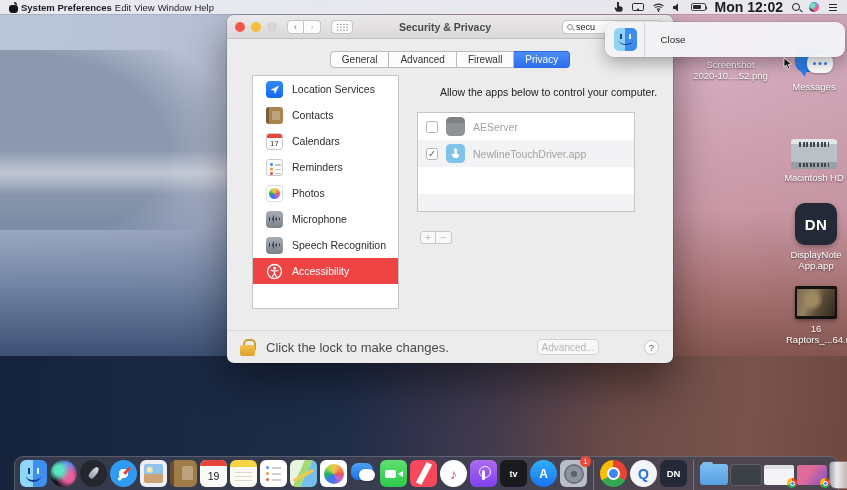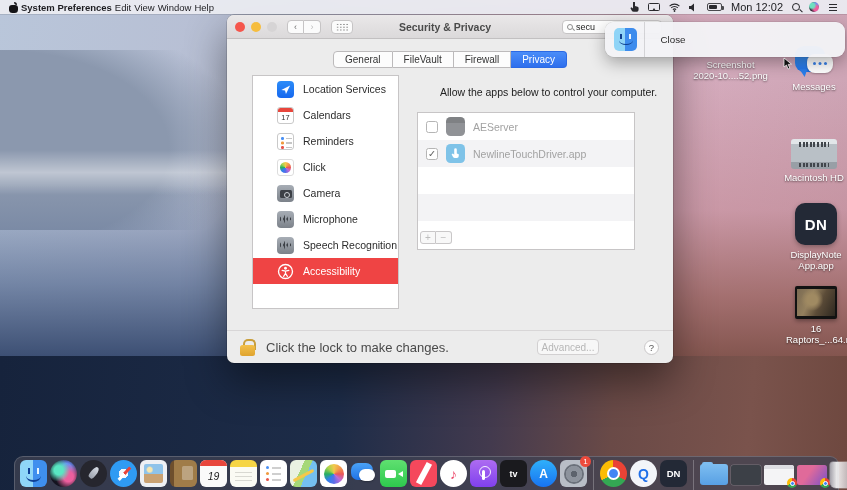--- a/index.html
+++ b/index.html
@@ -23,21 +23,21 @@
 .mb-item.bold{font-weight:bold;}
 .apple{width:9px;height:11px;position:relative;}
 .apple:before{content:"";position:absolute;bottom:0;width:9px;height:8px;background:#141417;border-radius:3px 3px 3.5px 3.5px;}
 .apple:after{content:"";position:absolute;top:0;left:4.5px;width:3px;height:3px;background:#141417;border-radius:0 3px 0 3px;}
 .mi{display:inline-flex;align-items:center;justify-content:center;}
 .mirror{width:12px;height:8px;border:1.2px solid #2a2a2e;border-radius:1.5px;position:relative;}
 .mirror:after{content:"";position:absolute;left:3px;bottom:-1px;border-left:2.5px solid transparent;border-right:2.5px solid transparent;border-bottom:3px solid #2a2a2e;}
 .battery{width:15px;height:8px;border:1px solid #4a4a4e;border-radius:2px;position:relative;}
 .battery:before{content:"";position:absolute;inset:1px;right:4px;background:#2a2a2e;border-radius:1px;}
 .battery:after{content:"";position:absolute;right:-2.5px;top:2px;width:1.5px;height:4px;background:#4a4a4e;border-radius:0 1px 1px 0;}
-.clock{font-size:11px;color:#1c1c20;}
+.clock{font-size:14px;color:#1c1c20;font-weight:bold;}
 .spot{width:8px;height:8px;border:1.3px solid #232327;border-radius:50%;position:relative;}
 .spot:after{content:"";position:absolute;width:3.5px;height:1.3px;background:#232327;transform:rotate(45deg);right:-3px;bottom:-1px;}
 .siri-mb{width:10px;height:10px;border-radius:50%;background:radial-gradient(circle at 30% 35%,#6fe0c0 0 25%,transparent 50%),radial-gradient(circle at 70% 65%,#ee5f9e 0 25%,transparent 55%),radial-gradient(circle at 65% 30%,#6a8df5 0 22%,transparent 50%),#1a1a26;}
 
 
 .window{position:absolute;left:227px;top:15px;width:446px;height:348px;border-radius:7px;background:#ececec;box-shadow:0 18px 42px rgba(0,0,0,0.45),0 0 0 0.5px rgba(0,0,0,0.25);z-index:20;}
 .titlebar{height:24px;background:linear-gradient(180deg,#eae8e9,#dbd9da);border-bottom:1px solid #c2c0c1;border-radius:7px 7px 0 0;position:relative;display:flex;align-items:center;padding:0 8px;}
 .tl{width:10px;height:10px;border-radius:50%;margin-right:6px;flex:none;}
 .tl-red{background:#f5564c;}
 .tl-yellow{background:#f6bd3e;}
@@ -54,21 +54,21 @@
 .mag:after{content:"";position:absolute;width:3px;height:1.2px;background:#8e8e8e;transform:rotate(45deg);right:-2.5px;bottom:-1px;}
 .searchfield input{border:none;outline:none;width:100%;font-size:9px;color:#222;background:transparent;}
 .tabs{position:absolute;top:36px;left:0;right:0;display:flex;justify-content:center;}
 .tab{height:17px;padding:0 11px;background:#fcfcfc;border:1px solid #bcbabb;border-left:none;font-size:10px;color:#333;display:flex;align-items:center;}
 .tab:first-child{border-radius:4px 0 0 4px;border-left:1px solid #bcbabb;}
 .tab:last-child{border-radius:0 4px 4px 0;}
 .tab.sel{background:linear-gradient(180deg,#4a8df8,#2e6fed);border-color:#2b69e4;color:#fff;}
 
 
 .sidebar{position:absolute;left:25px;top:60px;width:147px;height:234px;background:#fff;border:1px solid #c7c5c6;overflow:hidden;}
-.sb-row{height:26px;display:flex;align-items:center;gap:9px;padding-left:24px;font-size:10.5px;color:#2c2c2c;}
+.sb-row{height:26px;display:flex;align-items:center;gap:9px;padding-left:13px;font-size:10.5px;color:#2c2c2c;}
 .sb-row.sel{background:#ef4444;color:#fff;}
 .sb-ic{width:17px;height:17px;flex:none;position:relative;border-radius:4px;}
 .ic-loc{background:linear-gradient(180deg,#2c8cf8,#1668ef);display:flex;align-items:center;justify-content:center;}
 .ic-contacts{background:linear-gradient(90deg,#7c5c36 0 18%,#a8854f 18%);border-radius:3px;}
 .ic-contacts:after{content:"";position:absolute;right:3px;top:4px;width:8px;height:9px;background:rgba(255,255,255,0.25);border-radius:1px;}
 .ic-cal{background:#fff;border:0.5px solid #c9c9c9;border-radius:3px;}
 .ic-cal:before{content:"";position:absolute;top:0;left:0;right:0;height:4.5px;background:#e8463c;border-radius:2.5px 2.5px 0 0;}
 .cal-num{position:absolute;top:5.5px;left:0;right:0;text-align:center;font-size:7.5px;color:#333;}
 .ic-rem{background:#fff;border:0.5px solid #c9c9c9;border-radius:3px;}
 .ic-rem:before{content:"";position:absolute;left:3px;top:3.5px;width:2.5px;height:2.5px;border-radius:50%;background:#4a90f4;box-shadow:0 4.5px 0 #f09a3e,0 9px 0 #e8554a;}
@@ -76,21 +76,21 @@
 .ic-photos{background:#fff;border:0.5px solid #ddd;border-radius:3px;}
 .ic-photos:after{content:"";position:absolute;inset:2px;border-radius:50%;background:conic-gradient(#f2c94c,#f2994a,#eb5757,#bb6bd9,#5b6ee8,#2f80ed,#27ae60,#a8d34c,#f2c94c);}
 .ic-gray{background:linear-gradient(180deg,#a7adb5,#7c828a);}
 .ic-cam:before{content:"";position:absolute;left:2.5px;top:5px;width:12px;height:8px;background:#3c4046;border-radius:1.5px;}
 .ic-cam:after{content:"";position:absolute;left:6.5px;top:7px;width:4px;height:4px;border:1px solid #cfd3d8;border-radius:50%;}
 .ic-wave:after{content:"";position:absolute;left:3px;top:4px;width:11px;height:9px;background:repeating-linear-gradient(90deg,#3c4046 0 1.4px,transparent 1.4px 3.2px);clip-path:polygon(0 35%,15% 10%,30% 45%,45% 0,60% 50%,75% 15%,90% 40%,100% 30%,100% 65%,90% 60%,75% 85%,60% 50%,45% 100%,30% 55%,15% 90%,0 65%);}
 .sb-label{white-space:nowrap;}
 
 
 .panel-heading{position:absolute;left:190px;top:71px;font-size:10.5px;color:#222;margin-left:23px;}
-.applist{position:absolute;left:190px;top:97px;width:218px;height:138px;background:#fff;border:1px solid #c7c5c6;overflow:hidden;}
+.applist{position:absolute;left:190px;top:97px;width:218px;height:100px;background:#fff;border:1px solid #c7c5c6;overflow:hidden;}
 .app-row{height:27px;display:flex;align-items:center;gap:8px;padding:0 8px;}
 .app-row.alt{background:#f3f3f5;}
 .cb{width:12px;height:12px;background:#fff;border:1px solid #b5b5b5;border-radius:2.5px;display:flex;align-items:center;justify-content:center;font-size:9.5px;color:#666;flex:none;line-height:1;}
 .app-ic{width:19px;height:19px;border-radius:4.5px;flex:none;position:relative;}
 .ic-aeserver{background:linear-gradient(180deg,#7f8184 0 30%,#909296 30%);}
 .ic-newline{background:#7fc3e8;display:flex;align-items:center;justify-content:center;}
 .app-name{font-size:10.5px;color:#a2a2a2;}
 .pm{position:absolute;left:193px;top:216px;display:flex;}
 .pm .pm-btn{width:16px;height:13px;background:#f8f8f8;border:1px solid #c9c7c8;color:#bdbdbd;font-size:10px;display:flex;align-items:center;justify-content:center;line-height:1;}
 .pm .pm-btn:first-child{border-radius:3px 0 0 3px;}
@@ -146,21 +146,21 @@
 .dk-launchpad{border-radius:50%;background:#26262e;}
 .dk-launchpad:after{content:"";position:absolute;left:11px;top:6px;width:5.5px;height:13px;background:linear-gradient(180deg,#d8dce4,#9aa0ac);border-radius:50% 50% 35% 35%;transform:rotate(38deg);}
 .dk-safari{border-radius:50%;background:radial-gradient(circle,#f4f8fc 0 25%,#2f9bf3 26%);}
 .dk-safari:after{content:"";position:absolute;left:12.5px;top:5px;width:2.5px;height:17px;background:linear-gradient(180deg,#e8433a 0 50%,#fff 50%);transform:rotate(43deg);}
 .dk-preview{background:#eef0f4;}
 .dk-preview:after{content:"";position:absolute;inset:4px;border-radius:2px;background:radial-gradient(circle at 30% 30%,#f6e6b0 0 12%,transparent 20%),linear-gradient(180deg,#8fc3ea 0 55%,#caa273 55%);}
 .dk-contacts{background:linear-gradient(90deg,#6e4f2d 0 16%,#a07c49 16%);}
 .dk-contacts:after{content:"";position:absolute;right:4px;top:6px;width:11px;height:14px;background:rgba(255,255,255,0.3);border-radius:1.5px;}
 .dk-calendar{background:#fafafa;}
 .dk-calendar:before{content:"";position:absolute;top:0;left:0;right:0;height:6px;background:#e8463c;border-radius:6px 6px 0 0;}
-.dk-calendar .g{top:5px;color:#222;font-size:10.5px;font-weight:normal;font-style:italic;}
+.dk-calendar .g{top:5px;color:#222;font-size:10.5px;font-weight:normal;}
 .dk-notes{background:linear-gradient(180deg,#f6d545 0 26%,#fbfbf4 26%);}
 .dk-notes:after{content:"";position:absolute;left:5px;right:5px;top:12px;height:10px;background:repeating-linear-gradient(180deg,#d9d9d2 0 1px,transparent 1px 4px);}
 .dk-reminders{background:#fff;}
 .dk-reminders:before{content:"";position:absolute;left:6px;top:6px;width:3px;height:3px;border-radius:50%;background:#4a90f4;box-shadow:0 6px 0 #f09a3e,0 12px 0 #e8554a;}
 .dk-reminders:after{content:"";position:absolute;left:12px;top:6.5px;width:9px;height:14px;background:repeating-linear-gradient(180deg,#cfcfcf 0 2px,transparent 2px 6px);}
 .dk-maps{background:linear-gradient(115deg,#eaf2e2 0 38%,#a6d878 38% 58%,#74bff0 58%);}
 .dk-maps:after{content:"";position:absolute;left:2px;top:14px;width:23px;height:3px;background:#f6c84a;transform:rotate(-28deg);border-radius:2px;}
 .dk-photos{background:#fff;}
 .dk-photos:after{content:"";position:absolute;inset:3.5px;border-radius:50%;background:conic-gradient(#f2c94c,#f2994a,#eb5757,#bb6bd9,#5b6ee8,#2f80ed,#27ae60,#a8d34c,#f2c94c);}
 .dk-messages{background:transparent;}
@@ -302,51 +302,51 @@
       </span>
     <span class="wintitle">Security &amp; Privacy</span>
     <span class="searchfield">
       <span class="mag"></span>
       <input value="secu" style="">
     </span>
   </div>
 
   <div class="tabs">
     <span class="tab">General</span>
-    <span class="tab">FileVault</span>
+    <span class="tab">Advanced</span>
     <span class="tab">Firewall</span>
     <span class="tab sel">Privacy</span>
   </div>
 
   <div class="sidebar">
     <div class="sb-row">
       <span class="sb-ic ic-loc">
         <svg width="11" height="11" viewBox="0 0 12 12">
             <path d="M1.5 6.5 L11 1.5 L6.5 11 L5.5 7.2 Z" fill="#fff"></path>
           </svg>
       </span>
       <span class="sb-label">Location Services</span>
     </div>
     <div class="sb-row">
+      <span class="sb-ic ic-contacts"></span>
+      <span class="sb-label">Contacts</span>
+    </div>
+    <div class="sb-row">
       <span class="sb-ic ic-cal">
           <span class="cal-num">17</span>
         </span>
       <span class="sb-label">Calendars</span>
     </div>
     <div class="sb-row">
       <span class="sb-ic ic-rem"></span>
       <span class="sb-label">Reminders</span>
     </div>
     <div class="sb-row">
       <span class="sb-ic ic-photos"></span>
-      <span class="sb-label">Click</span>
-    </div>
-    <div class="sb-row">
-      <span class="sb-ic ic-gray ic-cam"></span>
-      <span class="sb-label">Camera</span>
+      <span class="sb-label">Photos</span>
     </div>
     <div class="sb-row">
       <span class="sb-ic ic-gray ic-wave"></span>
       <span class="sb-label">Microphone</span>
     </div>
     <div class="sb-row">
       <span class="sb-ic ic-gray ic-wave"></span>
       <span class="sb-label">Speech Recognition</span>
     </div>
     <div class="sb-row sel">

